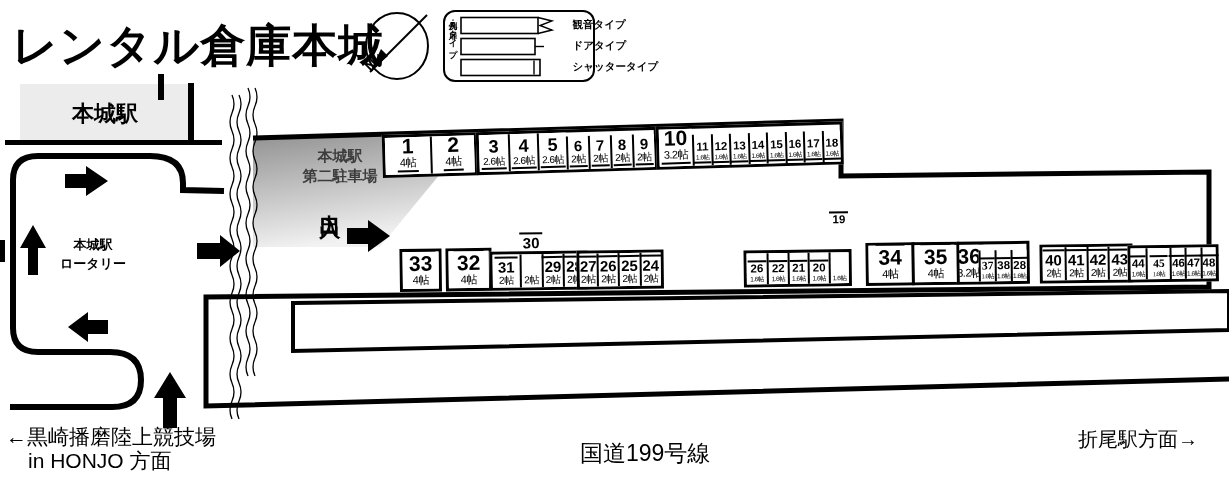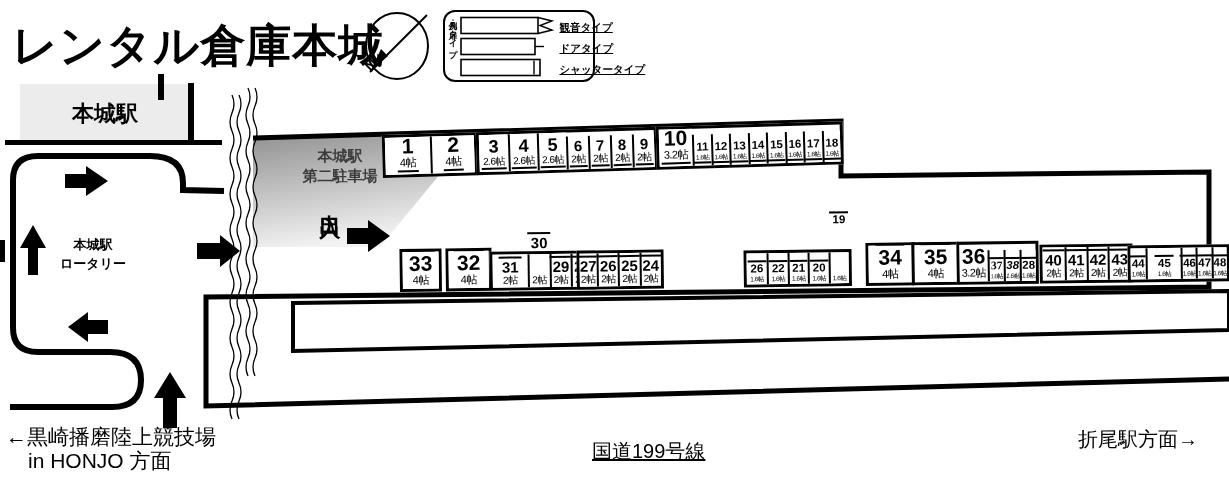--- a/index.html
+++ b/index.html
@@ -7,31 +7,31 @@
           font-family:"Liberation Sans","DejaVu Sans",sans-serif;color:#000;}
   #linework{position:absolute;left:0;top:0;z-index:1;}
   .abs{position:absolute;z-index:3;}
   #title{left:12px;top:16px;font-size:45px;font-weight:900;letter-spacing:1px;white-space:nowrap;}
   #station-name{left:20px;top:99px;width:170px;text-align:center;font-size:22px;font-weight:bold;}
   #rotary-label{left:58px;top:236px;width:70px;text-align:center;font-size:13px;font-weight:bold;line-height:1.45;}
   #parking-label{left:255px;top:146px;width:170px;text-align:center;font-size:15px;font-weight:bold;
                  color:#3c3c3c;line-height:1.35;}
   #gate-label{left:319px;top:198px;font-size:21px;font-weight:900;line-height:1.05;
               writing-mode:vertical-rl;text-orientation:upright;letter-spacing:2px;}
-  #route-name{left:592px;top:438px;font-size:20px;text-decoration:underline;}
+  #route-name{left:580px;top:438px;font-size:23px;}
   #dir-west{left:6px;top:425px;font-size:21px;line-height:1.15;}
   #dir-west .l2{padding-left:22px;}
   #dir-east{left:1078px;top:426px;font-size:20px;}
   
   #legend{left:443px;top:10px;width:152px;height:72px;border:2px solid #000;border-radius:12px;
           display:flex;align-items:stretch;padding:3px 4px;box-sizing:border-box;background:#fff;}
   #legend .caption{writing-mode:vertical-rl;text-orientation:upright;font-size:8.5px;font-weight:bold;
                    line-height:1;margin-right:2px;letter-spacing:0;}
   #legend .rows{display:flex;flex-direction:column;justify-content:space-between;flex:1;}
-  #legend .lrow{display:flex;align-items:flex-end;gap:4px;height:20px;text-decoration:underline;}
+  #legend .lrow{display:flex;align-items:center;gap:17px;height:20px;}
   #legend .lrow .lbl{font-size:10.5px;font-weight:bold;white-space:nowrap;}
   
   .unit-row{position:absolute;z-index:2;height:40px;}
   .block{position:absolute;bottom:0;display:inline-flex;align-items:flex-end;border:3px solid #000;background:#fff;}
   .unit{box-sizing:border-box;background:#fff;display:flex;flex-direction:column;justify-content:flex-end;
         align-items:center;padding-bottom:2px;overflow:visible;}
   .unit + .unit{border-left:2px solid #000;}
   .unit .no{font-weight:bold;line-height:1;white-space:nowrap;}
   .unit .size{line-height:1.15;white-space:nowrap;letter-spacing:-0.5px;}
   .u-big{height:37px;}   .u-big .no{font-size:21px;}   .u-big .size{font-size:11px;}
@@ -230,21 +230,21 @@
           <span class="size">4帖</span>
         </div>
       </div>
       <div class="block" style="left: 46px;">
         <div class="unit u-big" style="width: 40px;">
           <span class="no">32</span>
           <span class="size">4帖</span>
         </div>
       </div>
       <div class="block" style="left: 90px;">
-        <div class="unit u-med" style="width: 35px;">
+        <div class="unit u-med" style="width: 27px;">
           <span class="no">31</span>
           <span class="size">2帖</span>
         </div>
         <div class="unit u-med" style="width: 21.5px; gap: 24px;">
           <span class="no">30</span>
           <span class="size">2帖</span>
         </div>
         <div class="unit u-med" style="width: 21.5px;">
           <span class="no">29</span>
           <span class="size">2帖</span>
@@ -300,29 +300,29 @@
           <span class="size">4帖</span>
         </div>
       </div>
       <div class="block" style="left: 512px;">
         <div class="unit u-big" style="width: 42px;">
           <span class="no">35</span>
           <span class="size">4帖</span>
         </div>
       </div>
       <div class="block" style="left: 557px;">
-        <div class="unit u-big" style="width: 28px;">
+        <div class="unit u-big" style="width: 19px;">
           <span class="no">36</span>
           <span class="size">3.2帖</span>
         </div>
         <div class="unit u-small" style="width: 16px; font-family: Liberation Serif, serif;">
           <span class="no">37</span>
           <span class="size">1.6帖</span>
         </div>
-        <div class="unit u-small" style="width: 16px; font-style: italic;">
+        <div class="unit u-small" style="width: 16px;">
           <span class="no">38</span>
           <span class="size">1.6帖</span>
         </div>
         <div class="unit u-small" style="width: 16px;">
           <span class="no">28</span>
           <span class="size">1.6帖</span>
         </div>
       </div>
       <div class="block" style="left: 640px;">
         <div class="unit u-med" style="width: 21.75px;">
@@ -340,21 +340,21 @@
         <div class="unit u-med" style="width: 21.75px;">
           <span class="no">43</span>
           <span class="size">2帖</span>
         </div>
       </div>
       <div class="block" style="left: 728px;">
         <div class="unit u-small" style="width: 15.2px;">
           <span class="no">44</span>
           <span class="size">1.6帖</span>
         </div>
-        <div class="unit u-small" style="width: 35px;">
+        <div class="unit u-small" style="width: 24px; font-family: Liberation Serif, serif;">
           <span class="no">45</span>
           <span class="size">1.6帖</span>
         </div>
         <div class="unit u-small" style="width: 15.2px;">
           <span class="no">46</span>
           <span class="size">1.6帖</span>
         </div>
         <div class="unit u-small" style="width: 15.2px;">
           <span class="no">47</span>
           <span class="size">1.6帖</span>

